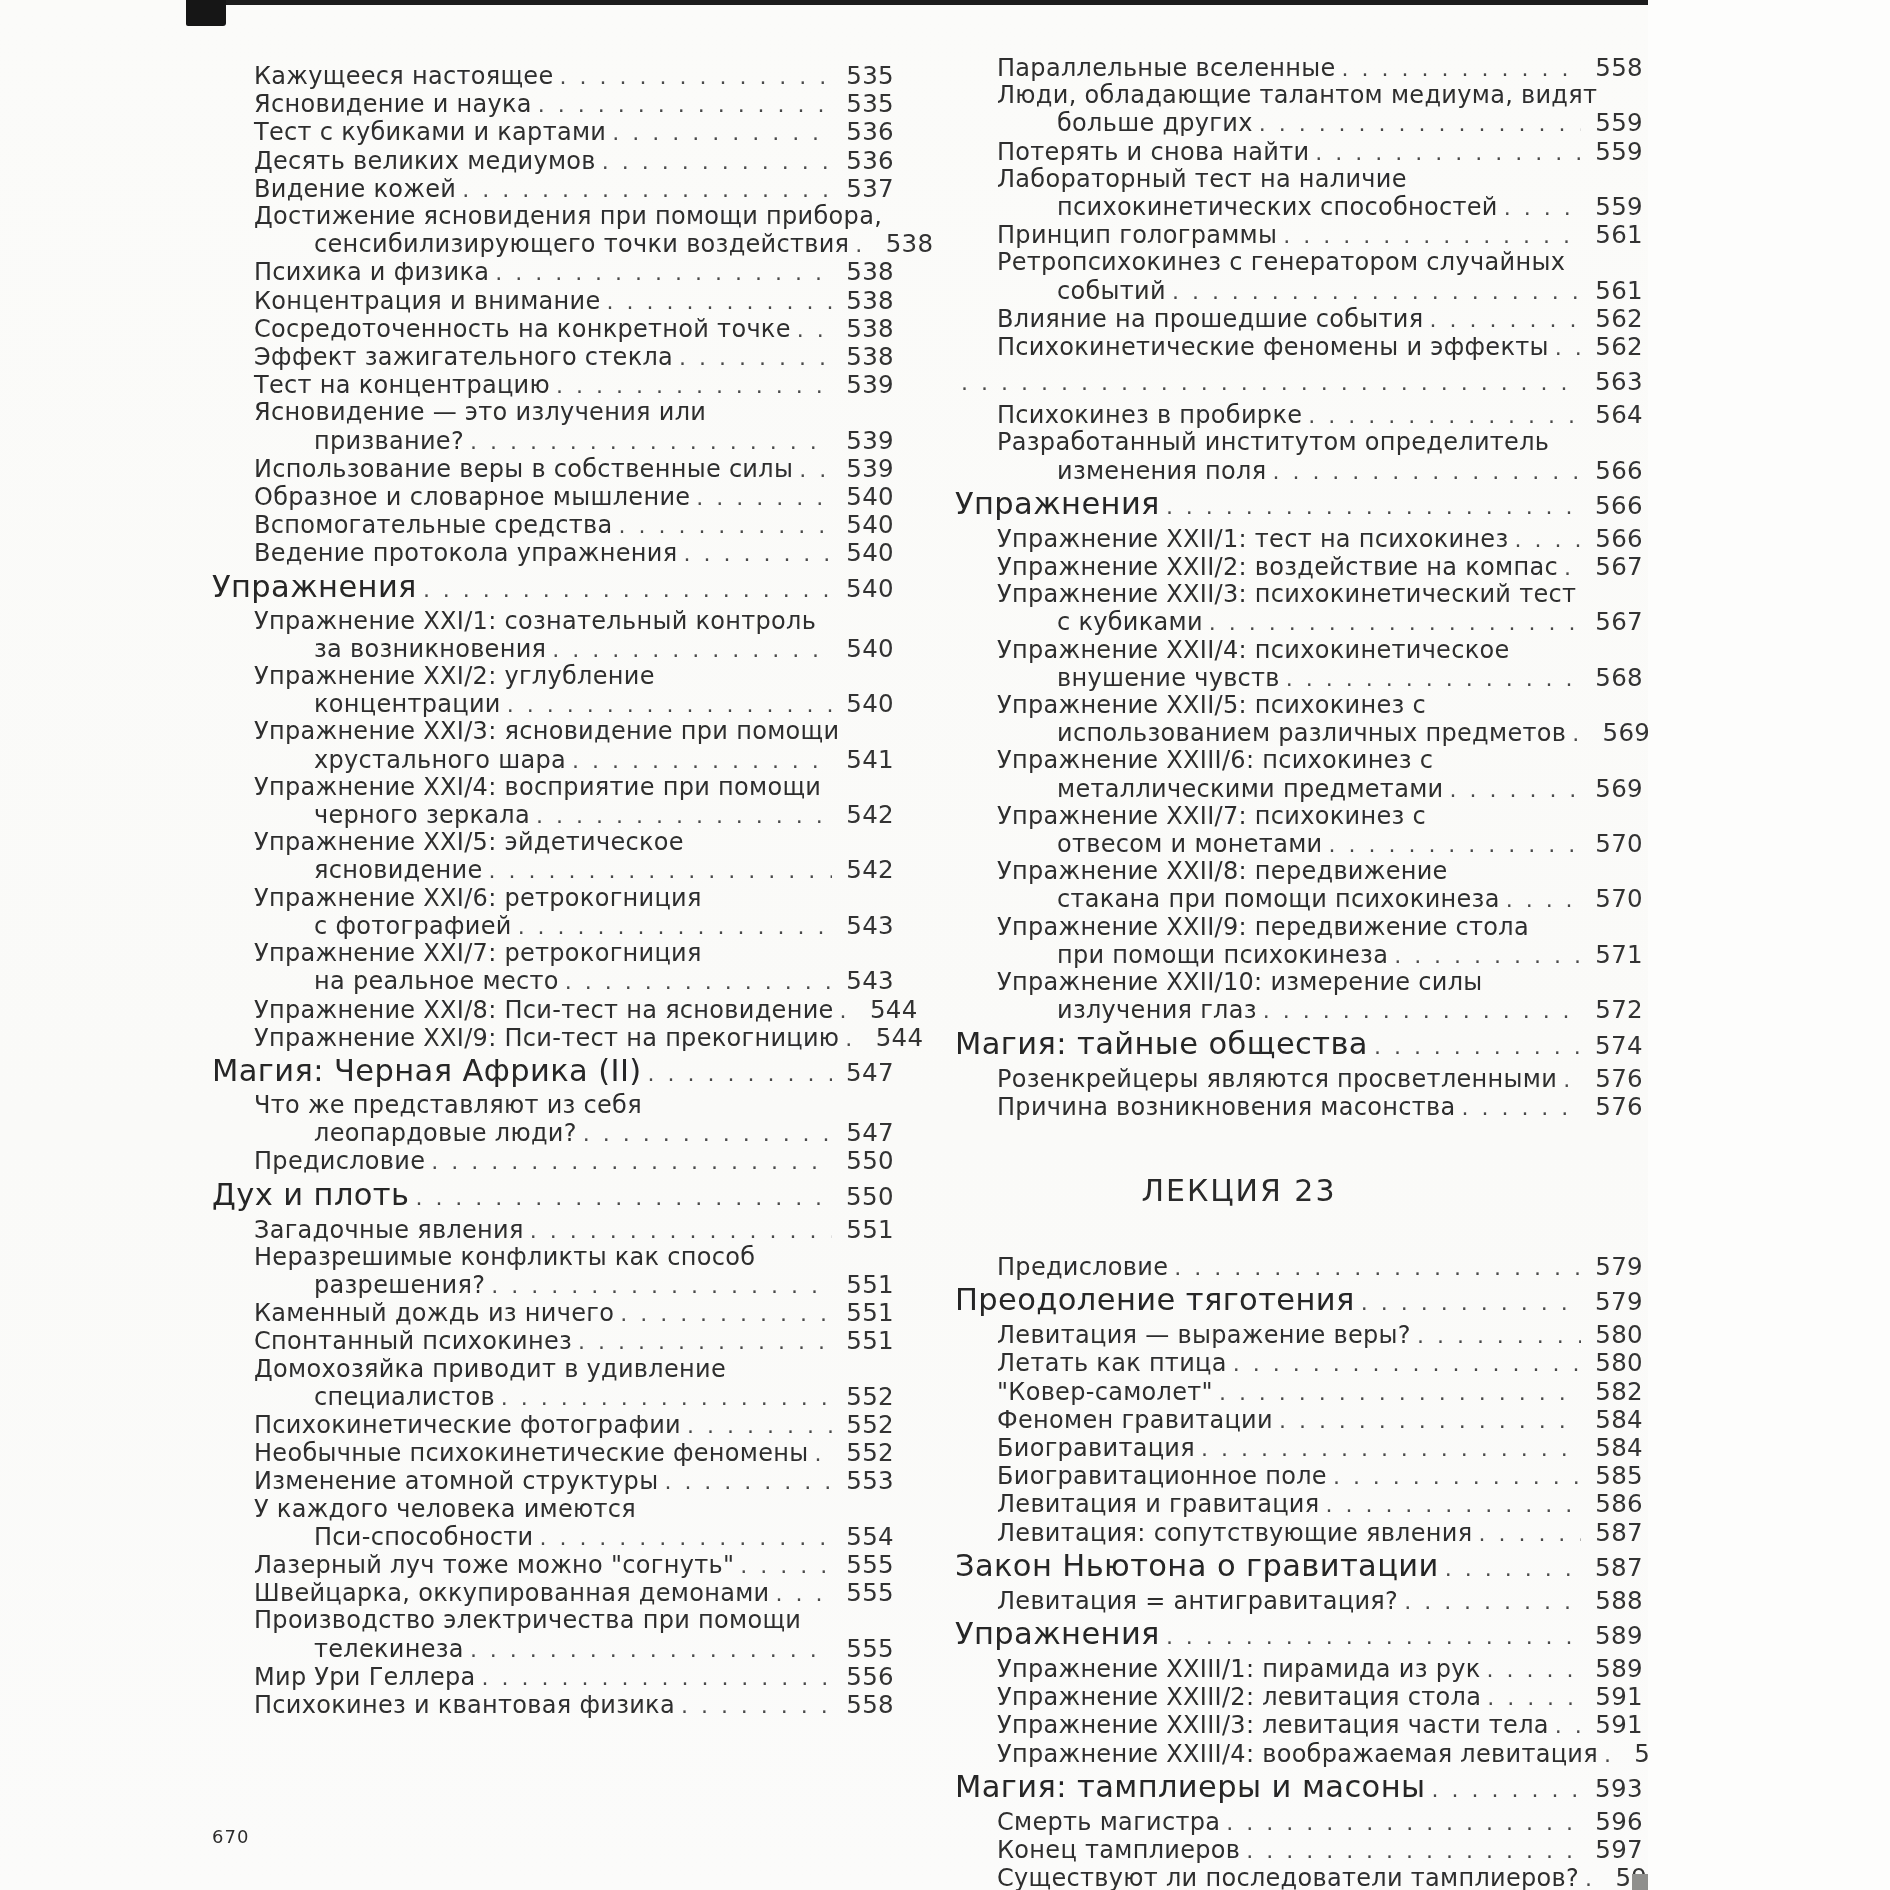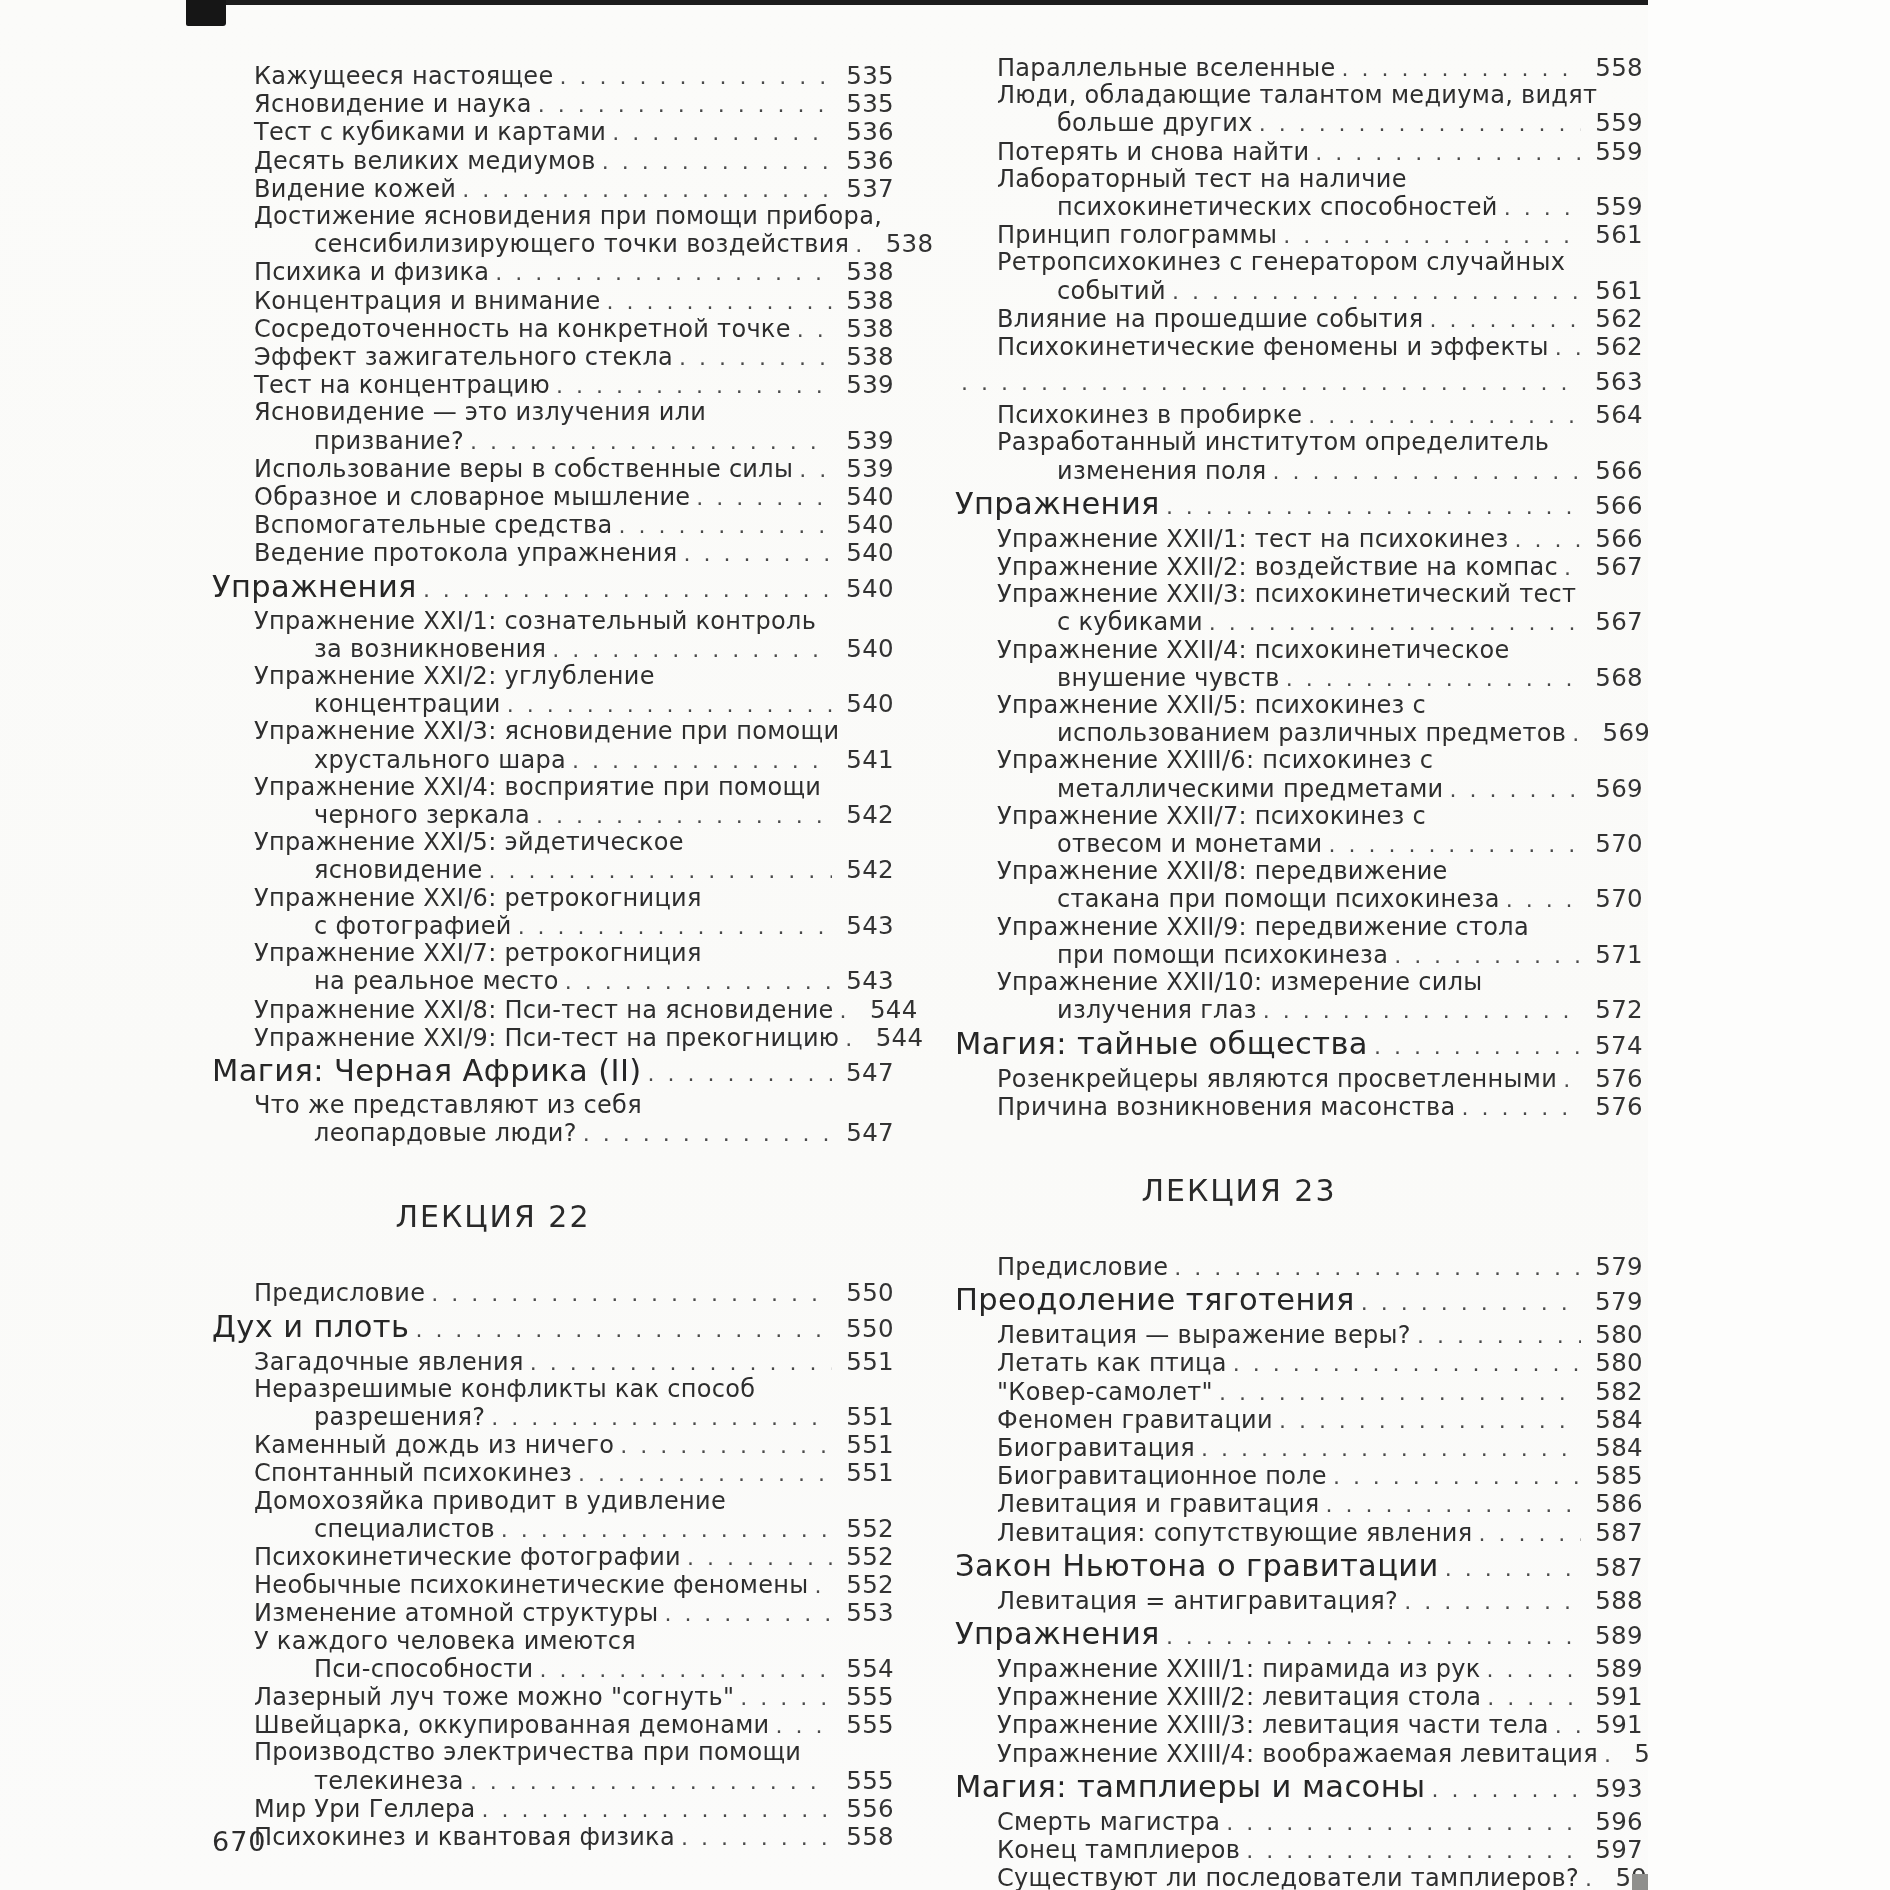--- a/index.html
+++ b/index.html
@@ -23,21 +23,21 @@
   .lvl1{padding-left:42px;}
   .lvl1.cont{padding-left:102px;}
   .head{font-size:30.5px;line-height:37px;letter-spacing:.4px;color:#262626;}
   .txt{white-space:nowrap;}
   .dots{flex:1;overflow:hidden;white-space:nowrap;color:#4a4a4a;padding:0 6px;min-width:10px;}
   .dots::after{content:". . . . . . . . . . . . . . . . . . . . . . . . . . . . . . . . . . . . . . . . . . . . . . . . . . . . . . . . . . . .";
                letter-spacing:3px;font-size:22px;}
   .pg{margin-left:4px;min-width:58px;text-align:right;white-space:nowrap;font-size:24.5px;color:#333;}
   .chapter{font-size:30px;line-height:36px;letter-spacing:2px;text-align:center;
            margin:52px 0 44px 0;padding-right:120px;color:#2a2a2a;}
-  .footer-num{position:absolute;left:212px;top:1826px;font-size:27px;letter-spacing:1px;color:#2c2c2c;}
+  .footer-num{position:absolute;left:212px;top:1826px;font-size:18px;letter-spacing:1px;color:#2c2c2c;}
 </style>
 </head>
 <body>
 
 <div class="stage">
   <div class="book-page">
     <div class="col col-left" id="col0">
         <div class="ln lvl1">
           <span class="txt">Кажущееся настоящее</span>
           <span class="dots"></span>
@@ -181,21 +181,20 @@
           <span class="txt">Магия: Черная Африка (II)</span>
           <span class="dots"></span>
           <span class="pg">547</span>
         </div>
         <div class="ln lvl1">Что же представляют из себя</div>
         <div class="ln lvl1 cont">
           <span class="txt">леопардовые люди?</span>
           <span class="dots"></span>
           <span class="pg">547</span>
         </div>
-        <div class="chapter">ЛЕКЦИЯ 22</div>
         <div class="ln lvl1">
           <span class="txt">Предисловие</span>
           <span class="dots"></span>
           <span class="pg">550</span>
         </div>
         <div class="ln lvl0 head">
           <span class="txt">Дух и плоть</span>
           <span class="dots"></span>
           <span class="pg">550</span>
         </div>

